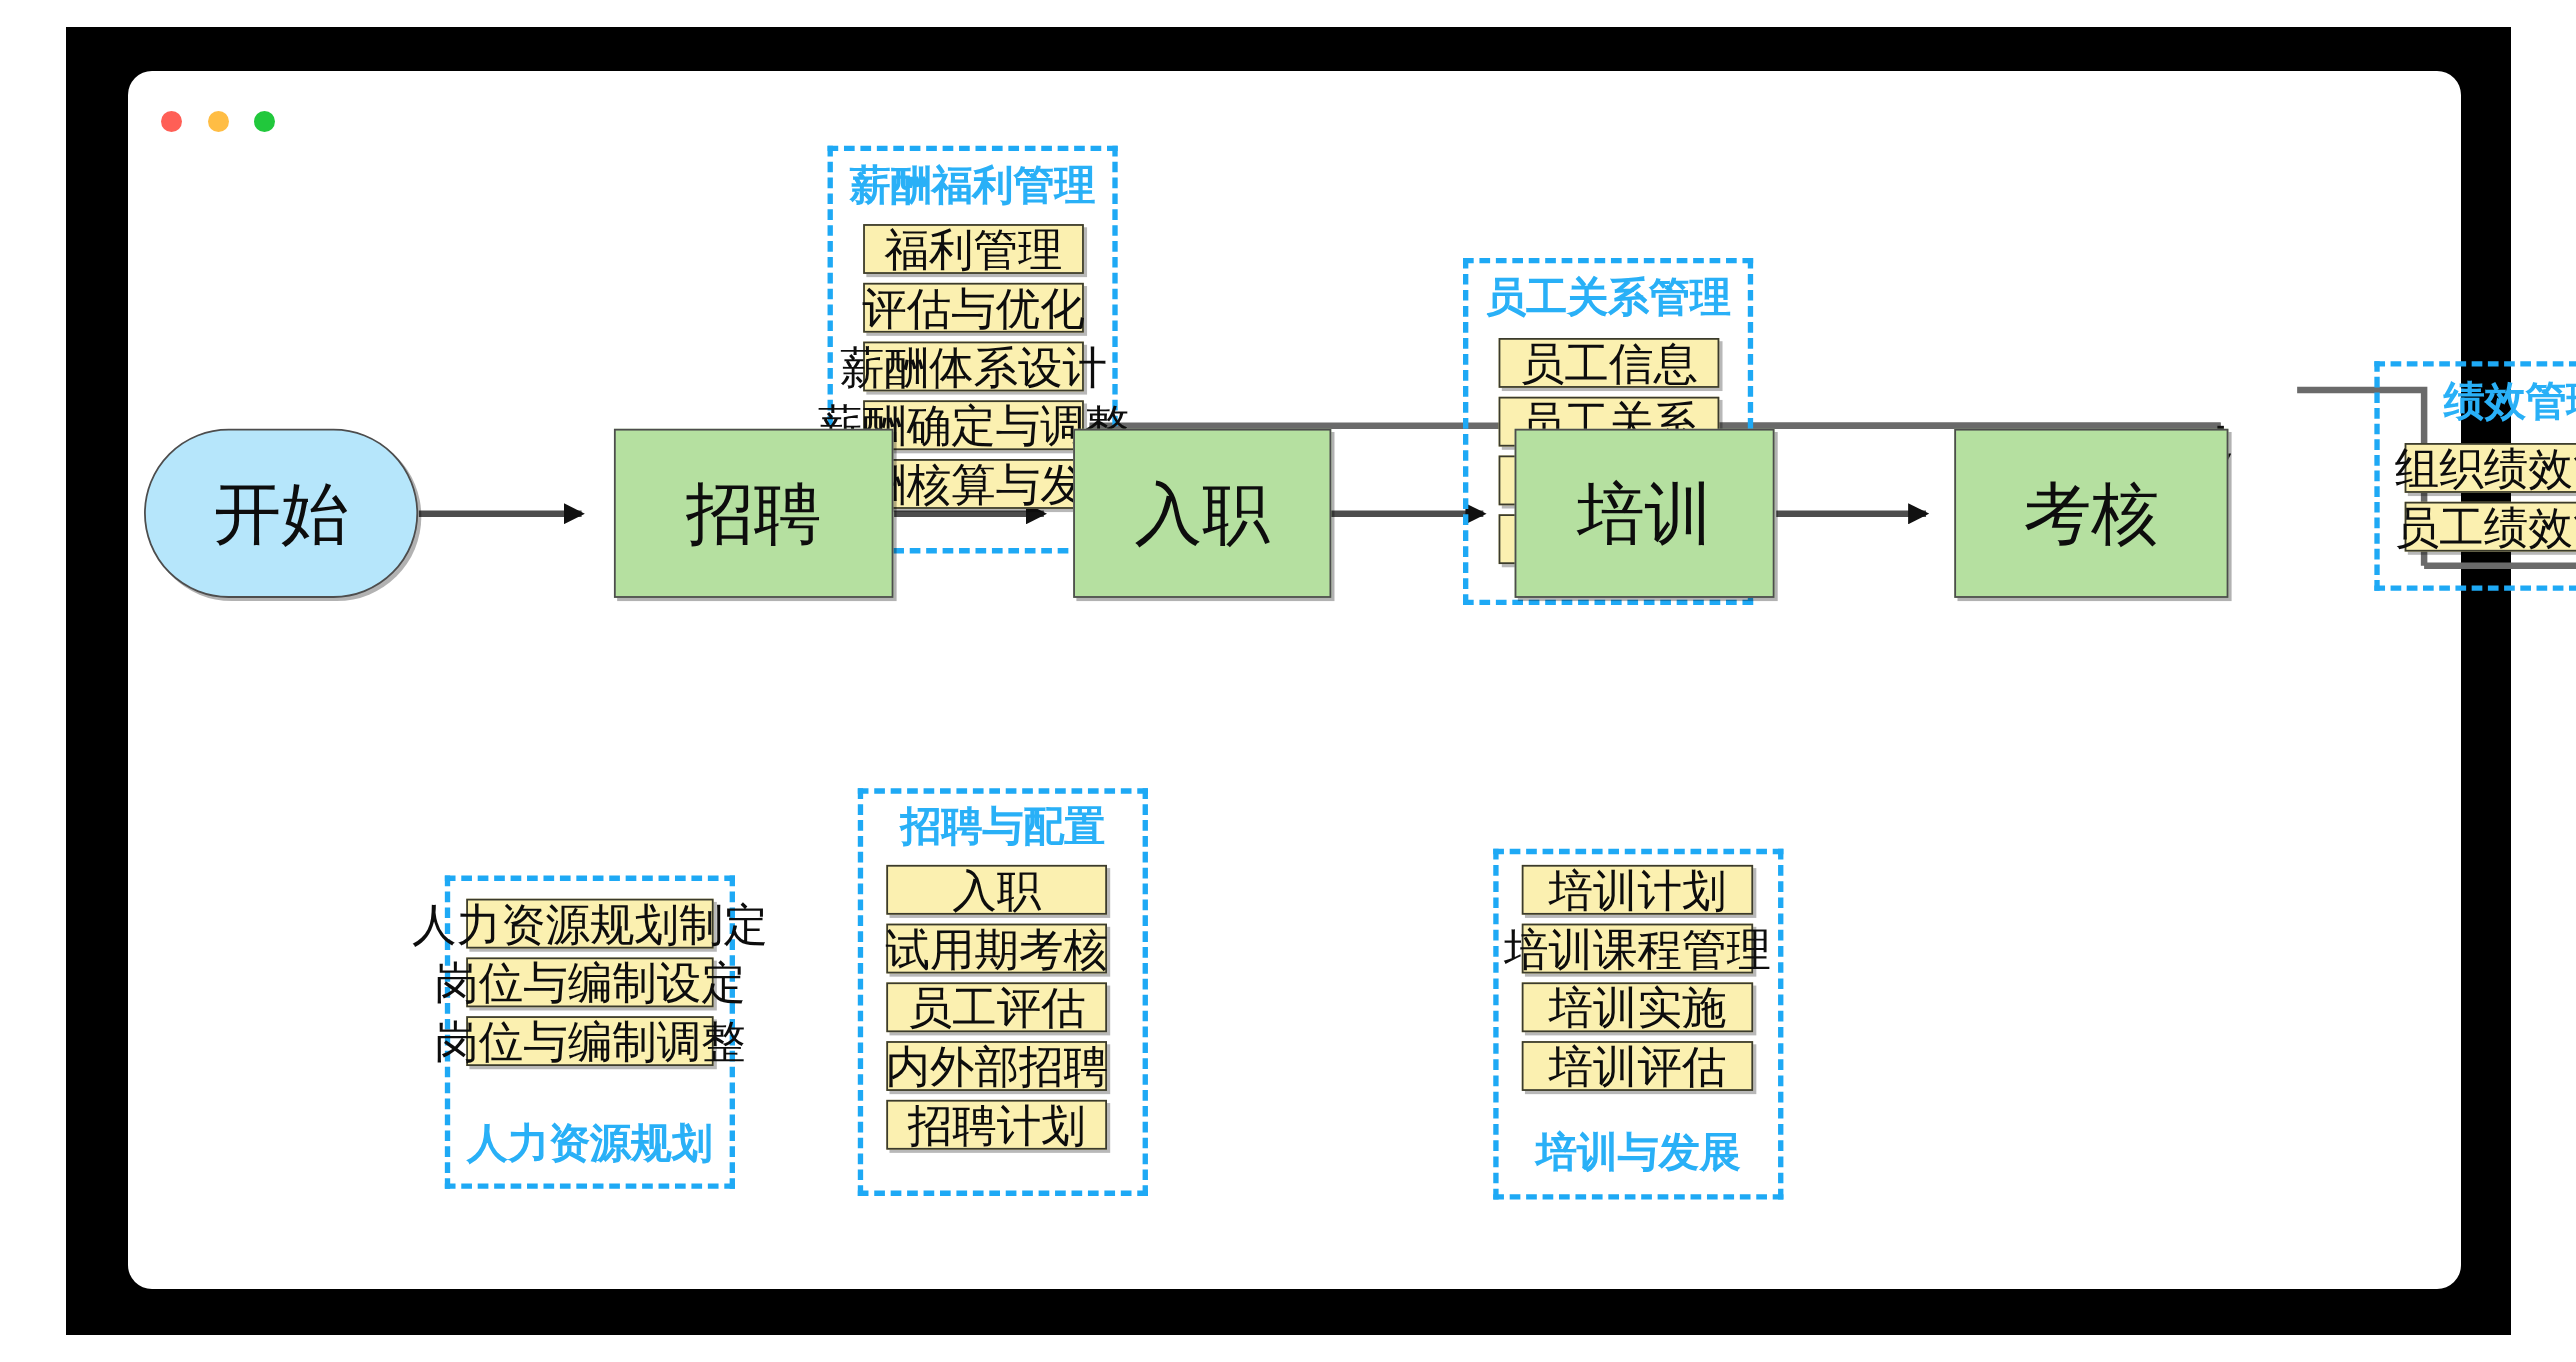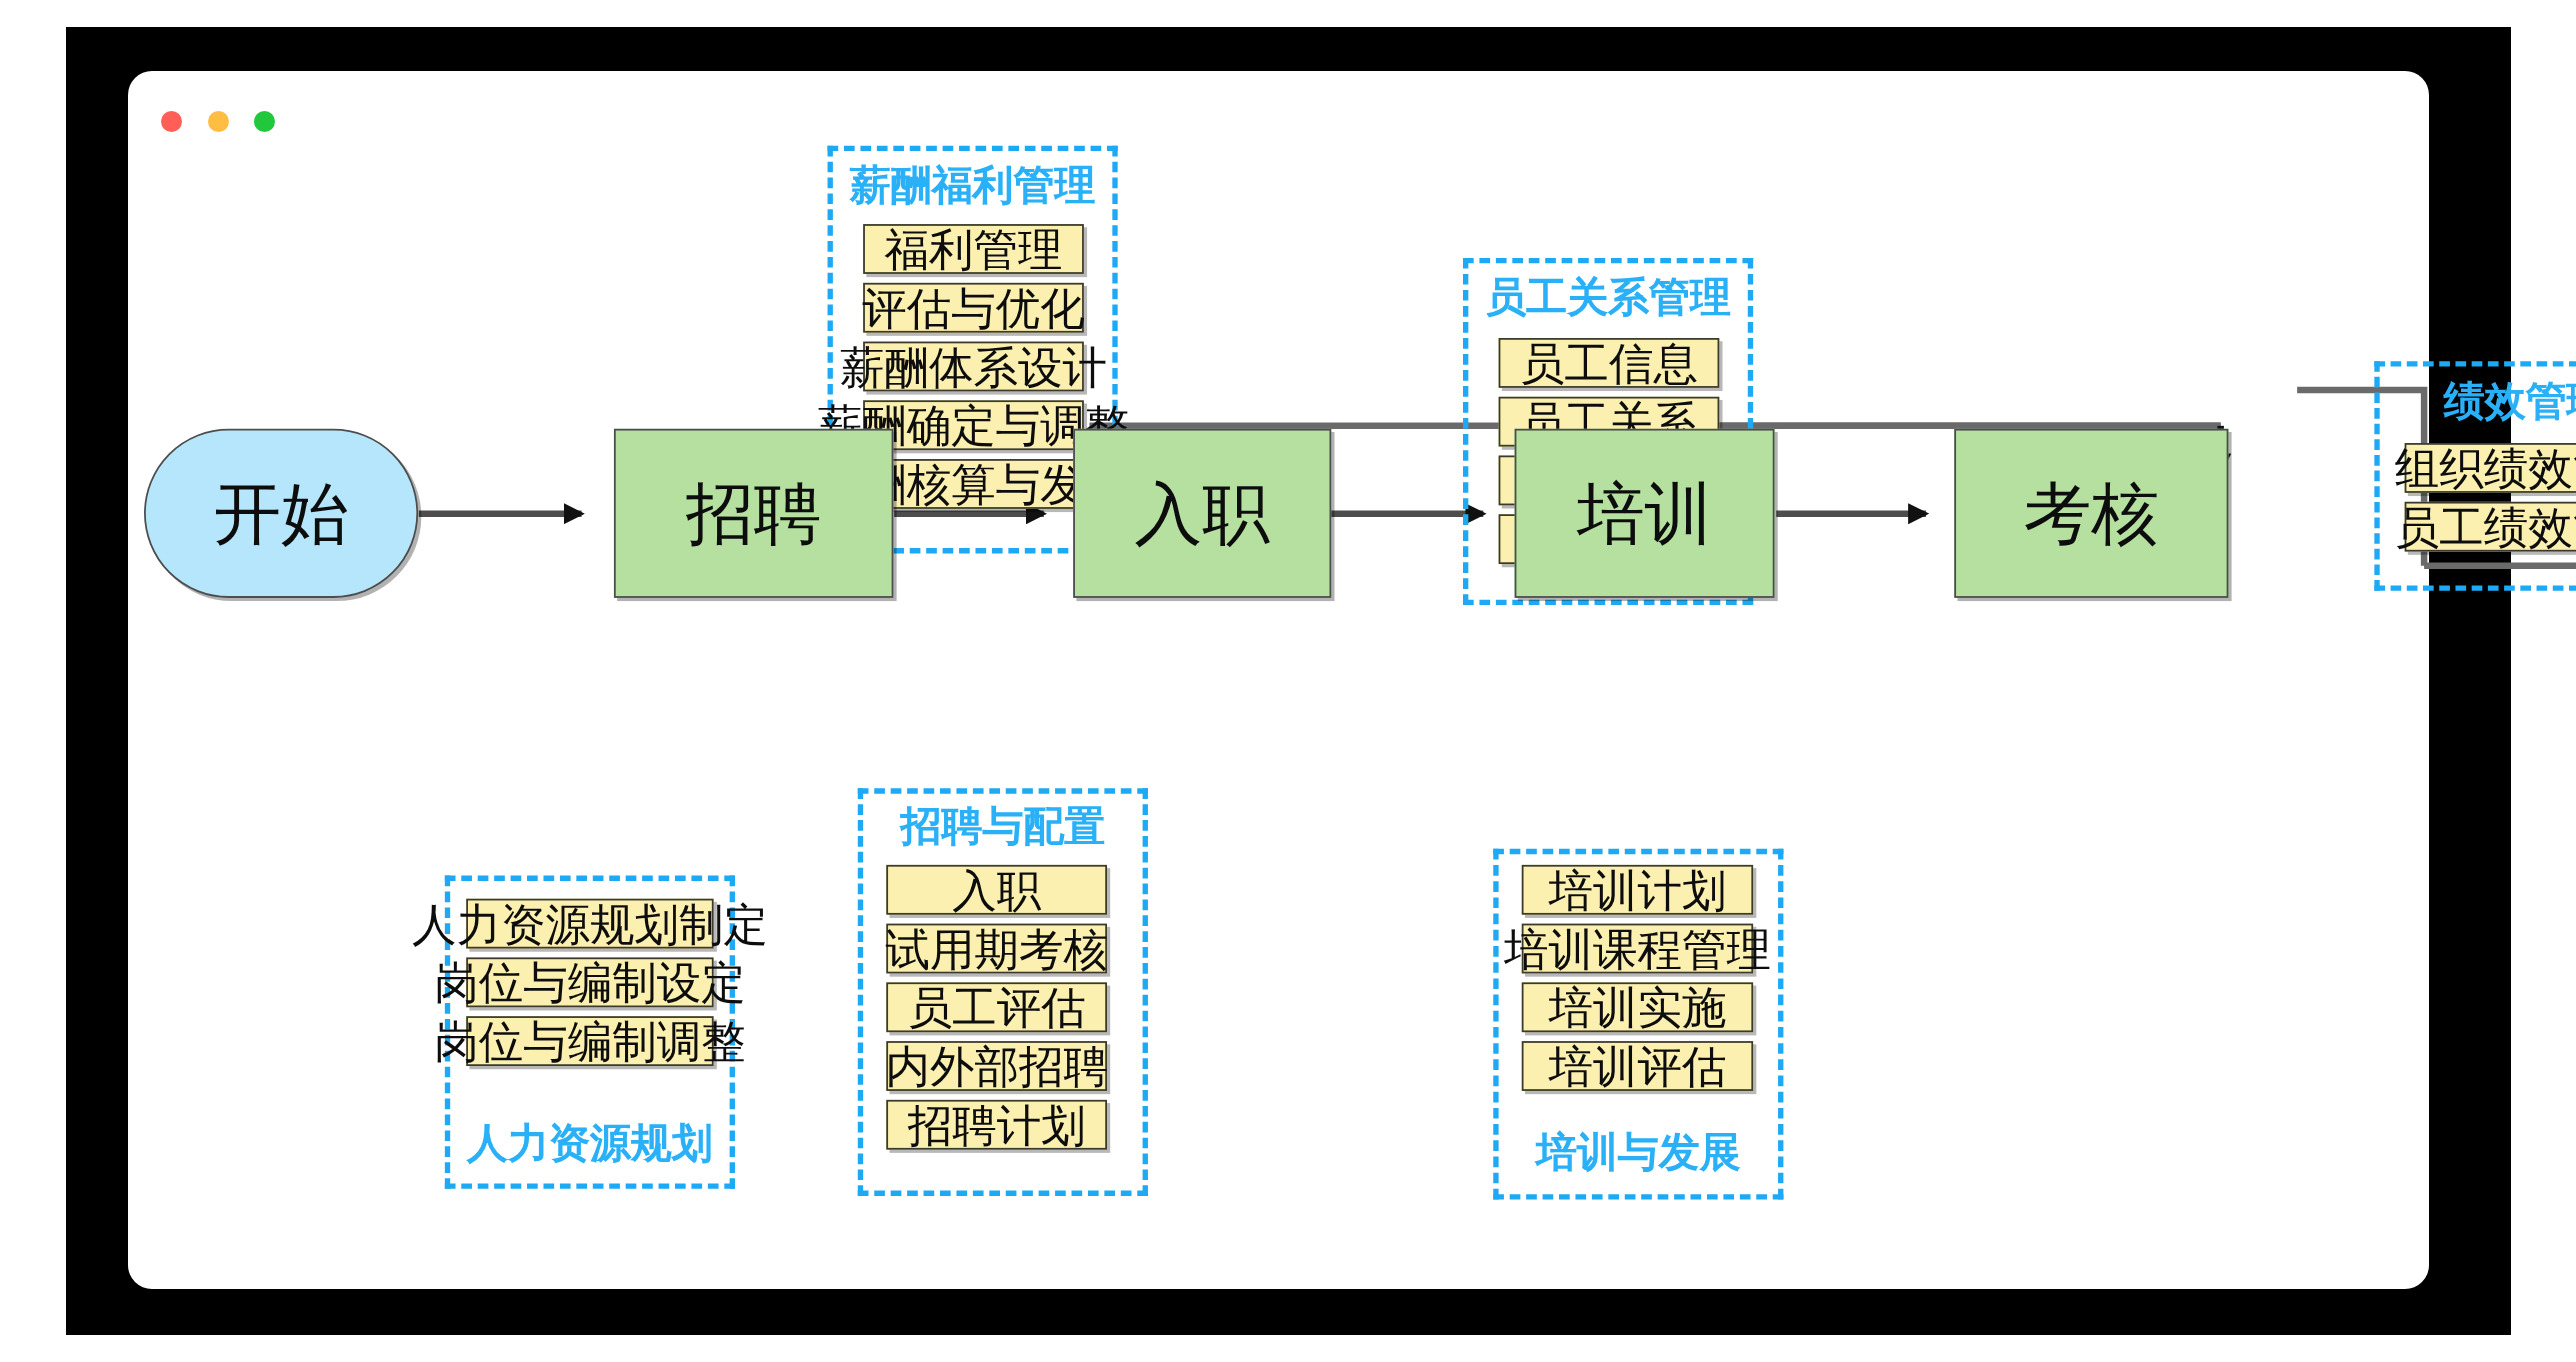--- a/index.html
+++ b/index.html
@@ -1,20 +1,20 @@
 <!DOCTYPE html>
 <html style="font-size:14.6px"><head>
 <meta charset="utf-8">
 <title>HR Flowchart</title>
 <style>
   html,body{margin:0;padding:0;background:#ffffff;}
   body{font-family:"Liberation Sans","DejaVu Sans",sans-serif;}
   #root{position:relative;width:2576px;height:1362px;background:#ffffff;overflow:hidden;}
   #frame{position:absolute;left:66px;top:27.4px;width:2445px;height:1308px;background:#000000;}
-  #card{position:absolute;left:128px;top:71px;width:2301px;height:1218px;background:#ffffff;border-radius:24px;}
+  #card{position:absolute;left:128px;top:71px;width:2301px;height:1218px;background:#ffffff;border-radius:24px;padding-left:32px;}
   .dots{position:absolute;left:33px;top:40px;display:flex;gap:25.6px;align-items:center;}
   .dot{width:21px;height:21px;border-radius:50%;}
   .dot.red{background:#ff5f56;}
   .dot.amber{background:#ffbd44;}
   .dot.green{background:#21c83c;}
   #canvas{position:absolute;left:0;top:0;width:2301px;height:1218px;}
   .node{position:absolute;box-sizing:border-box;display:flex;align-items:center;justify-content:center;
         color:#0d0d0d;white-space:nowrap;line-height:1;}
   .main-node{background:#b5e0a0;border:1.8px solid #4d4d4d;font-size:38px;
              box-shadow:1.8px 1.8px 0 rgba(0,0,0,.30);}

